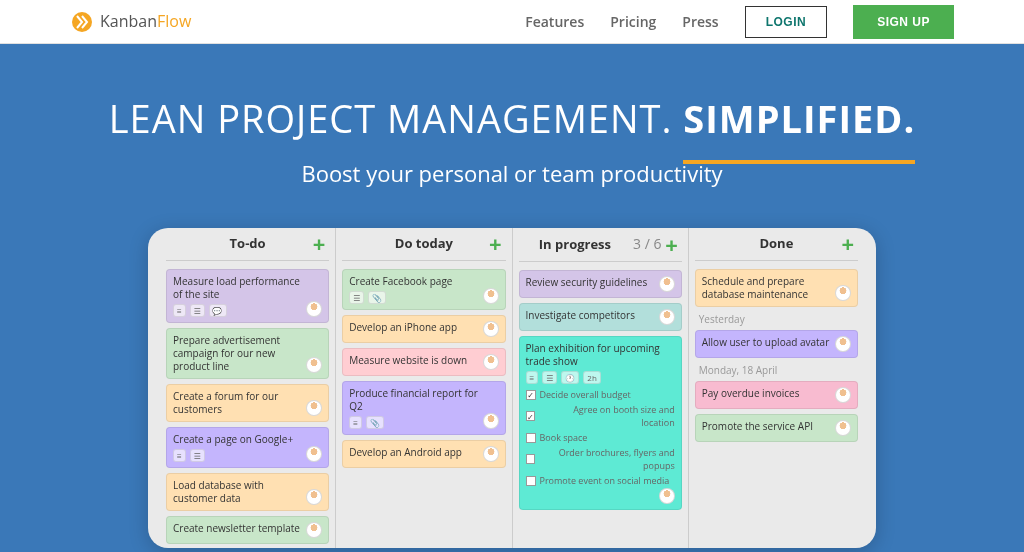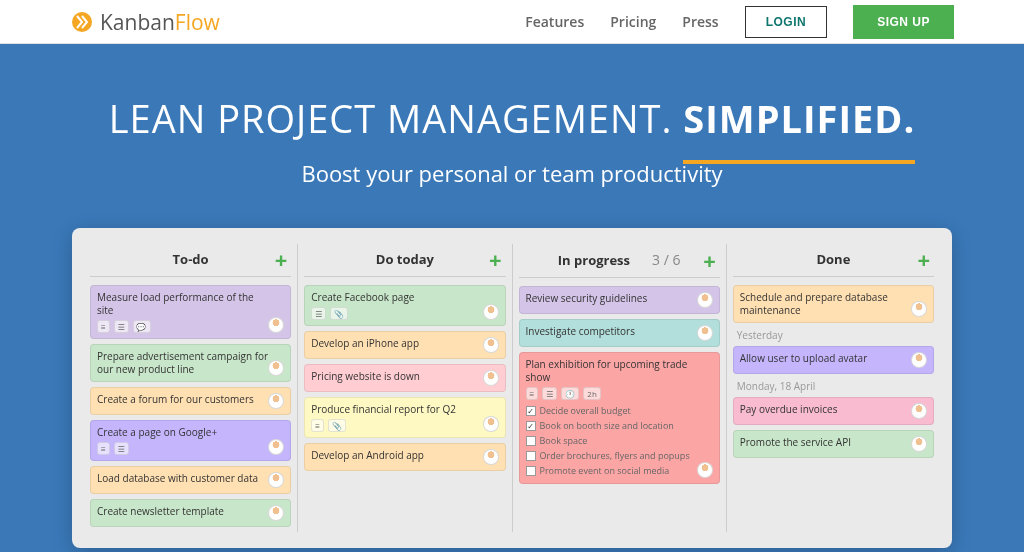--- a/index.html
+++ b/index.html
@@ -1,55 +1,55 @@
 <!DOCTYPE html>
 <html><head>
 <meta charset="utf-8">
 <style>
 * { margin: 0; padding: 0; box-sizing: border-box; }
 body { font-family: 'Open Sans', -apple-system, sans-serif; width: 1024px; height: 552px; overflow: hidden; }
 .topbar { height: 44px; background: #fff; border-bottom: 1px solid #e0e0e0; display: flex; align-items: center; padding: 0 70px 0 70px; }
-.logo { display: flex; align-items: center; gap: 6px; font-size: 21px; font-weight: 400; }
+.logo { display: flex; gap: 6px; font-size: 16px; font-weight: 400; }
 .logo-icon { width: 24px; height: 24px; }
 .logo-kanban { color: #555; }
 .logo-flow { color: #f5a623; }
 .nav { margin-left: auto; display: flex; align-items: center; gap: 26px; }
 .nav-link { color: #666; font-size: 14px; font-weight: 600; text-decoration: none; }
 .btn-login { border: 1.5px solid #333; padding: 8px 20px; color: #0f766e; font-size: 12px; font-weight: 700; background: #fff; letter-spacing: 0.5px; }
 .btn-signup { background: #4caf50; color: #fff; border: none; padding: 10px 24px; font-size: 12px; font-weight: 700; letter-spacing: 0.5px; }
 .hero { background: #3a78b8; padding: 48px 0 0 0; text-align: center; height: 508px; }
 .hero-title { color: #fff; font-size: 38px; font-weight: 400; letter-spacing: 1px; }
 .hero-title-bold { font-weight: 700; border-bottom: 4px solid #f5a623; padding-bottom: 16px; }
 .hero-sub { color: #fff; font-size: 22px; margin-top: 14px; font-weight: 400; }
-.board-wrap { background: #eaeaea; margin: 40px auto 0; width: 880px; border-radius: 8px; padding: 16px 12px 0 12px; box-shadow: 0 4px 20px rgba(0,0,0,0.2); height: 320px; overflow: hidden; }
+.board-wrap { background: #eaeaea; margin: 40px auto 0; width: 728px; border-radius: 20px; padding: 0 12px 0 12px; box-shadow: 0 4px 20px rgba(0,0,0,0.2); height: 320px; overflow: hidden; }
 .columns { display: flex; gap: 0; }
 .col { flex: 1; border-right: 1px solid #ccc; padding: 0 6px; }
 .col:last-child { border-right: none; }
 .col-header { display: flex; align-items: center; justify-content: center; padding: 6px 0 8px 0; border-bottom: 1px solid #ccc; margin-bottom: 8px; position: relative; }
 .col-title { font-size: 13px; font-weight: 700; color: #333; }
 .col-count { font-size: 14px; color: #888; margin-left: 22px; }
 .plus { position: absolute; right: 4px; color: #4caf50; font-size: 22px; font-weight: 700; }
 .date-label { font-size: 10px; color: #999; margin: 4px 0 4px 4px; text-align: left; }
 .card { border-radius: 4px; padding: 5px 6px; margin-bottom: 5px; font-size: 10px; color: #333; text-align: left; position: relative; min-height: 24px; display: flex; align-items: flex-start; border: 1px solid rgba(0,0,0,0.08); }
 .card-body { flex: 1; }
 .card-title { line-height: 1.3; }
 .card-meta { display: flex; gap: 4px; margin-top: 3px; align-items: center; }
 .meta-badge { background: rgba(255,255,255,0.6); border: 1px solid rgba(0,0,0,0.1); border-radius: 3px; font-size: 8px; padding: 0 3px; color: #666; display: inline-flex; align-items: center; gap: 2px; }
 .avatar { width: 16px; height: 16px; border-radius: 50%; background: #fff; border: 1px solid rgba(0,0,0,0.15); flex-shrink: 0; align-self: flex-end; background-image: radial-gradient(circle at 50% 35%, #f0c090 30%, transparent 31%), radial-gradient(circle at 50% 30%, #d4a070 20%, transparent 21%); }
 .c-purple { background: #d4c5e8; }
 .c-green { background: #c8e6c9; }
 .c-orange { background: #ffe0b2; }
 .c-yellow { background: #c4b5fd; }
-.c-blue { background: #fef9c3; }
+.c-blue { background: #c4b5fd; }
 .c-teal { background: #b2dfdb; }
 .c-pink { background: #f8bbd0; }
 .c-red { background: #ffcdd2; }
-.c-lightgreen { background: #fca5a5; }
+.c-lightgreen { background: #5eead4; flex-direction: column; }
 .subtasks { margin-top: 3px; }
-.subtask { display: flex; align-items: center; gap: 4px; font-size: 9px; color: #666; padding: 1px 0; }
+.subtask { display: flex; align-items: center; gap: 4px; font-size: 9px; color: #666; padding: 1px 0; text-align: right; }
 .checkbox { width: 10px; height: 10px; border: 1px solid #999; background: #fff; display: inline-flex; align-items: center; justify-content: center; font-size: 8px; }
 .checkbox.checked::after { content: "✓"; color: #333; }
 </style>
 </head>
 <body>
 
 <div class="topbar">
   <div class="logo">
     <svg class="logo-icon" viewBox="0 0 24 24">
         <circle cx="12" cy="12" r="10" fill="#f5a623"></circle>
@@ -141,21 +141,21 @@
             <div class="avatar"></div>
           </div>
           <div class="card c-orange">
             <div class="card-body">
               <div class="card-title">Develop an iPhone app</div>
             </div>
             <div class="avatar"></div>
           </div>
           <div class="card c-red">
             <div class="card-body">
-              <div class="card-title">Pricing website is down</div>
+              <div class="card-title">Measure website is down</div>
             </div>
             <div class="avatar"></div>
           </div>
           <div class="card c-blue">
             <div class="card-body">
               <div class="card-title">Produce financial report for Q2</div>
               <div class="card-meta">
                 <span class="meta-badge">≡</span>
                 <span class="meta-badge">📎</span>
               </div>
@@ -196,21 +196,21 @@
                 <span class="meta-badge">🕐</span>
                 <span class="meta-badge">2h</span>
               </div>
               <div class="subtasks">
                 <div class="subtask">
                   <span class="checkbox checked"></span>
                   <span>Decide overall budget</span>
                 </div>
                 <div class="subtask">
                   <span class="checkbox checked"></span>
-                  <span>Book on booth size and location</span>
+                  <span>Agree on booth size and location</span>
                 </div>
                 <div class="subtask">
                   <span class="checkbox"></span>
                   <span>Book space</span>
                 </div>
                 <div class="subtask">
                   <span class="checkbox"></span>
                   <span>Order brochures, flyers and popups</span>
                 </div>
                 <div class="subtask">

